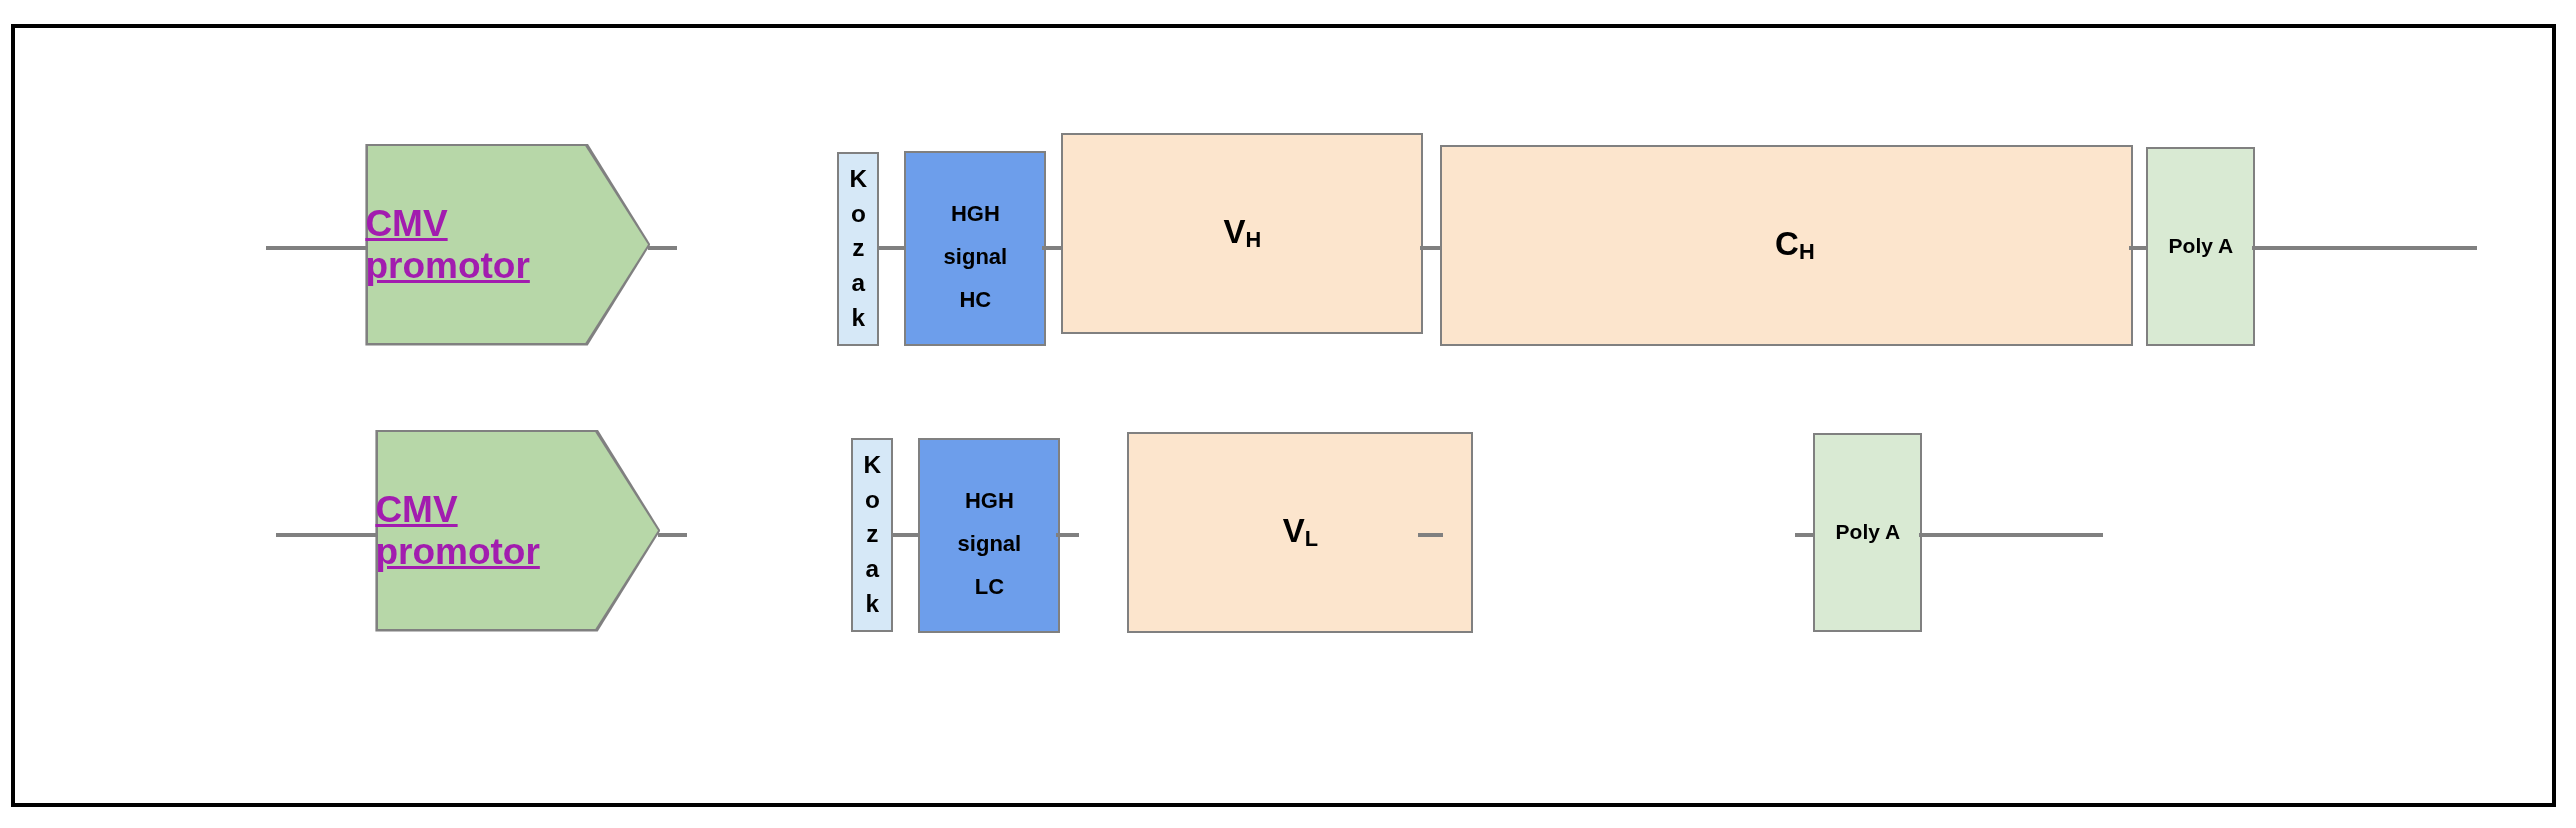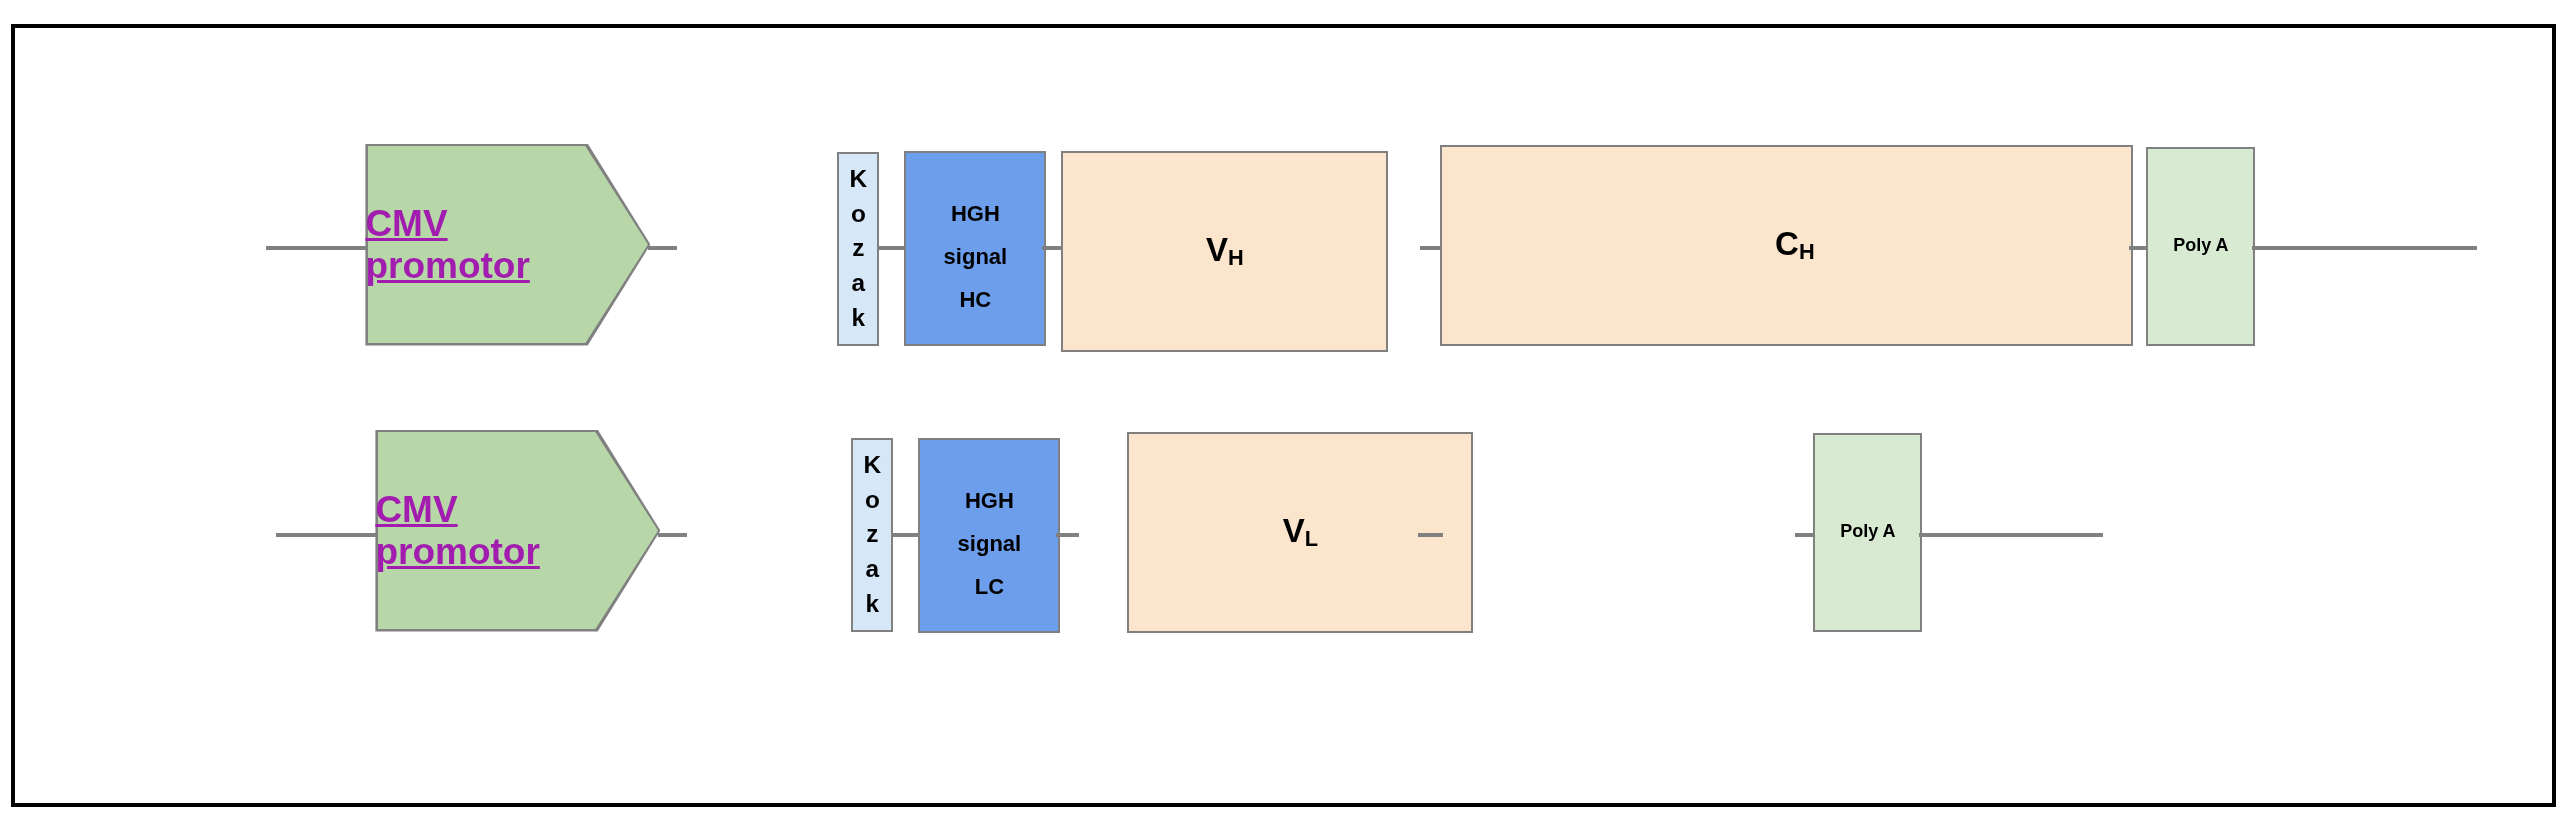--- a/index.html
+++ b/index.html
@@ -118,21 +118,21 @@
   }
 
   .feature.region {
     background: #fce5cd;
     font-size: 33px;
     font-weight: bold;
   }
 
   .feature.polya {
     background: #d9ead3;
-    font-size: 18px;
+    font-size: 21px;
     font-weight: bold;
   }
 
   sub {
     font-size: 0.66em;
     vertical-align: -0.18em;
     font-weight: bold;
   }
 
   .multi-line span { display: block; margin-top: 17px; }
@@ -170,21 +170,21 @@
       <div class="feature signal multi-line" style="left:889px; top:123px; width:142px; height:195px;">
         <div>
           <span>HGH</span>
           <span>signal</span>
           <span>HC</span>
         </div>
       </div>
 
       <div class="line" style="left:1027px; top:218px; width:23px;"></div>
 
-      <div class="feature region" style="left:1046px; top:123px; width:327px; height:201px;">
+      <div class="feature region" style="left:1046px; top:105px; width:362px; height:201px;">
         <div>
           <span>V</span><sub>H</sub>
         </div>
       </div>
 
       <div class="line" style="left:1405px; top:218px; width:24.4px;"></div>
 
       <div class="feature region" style="left:1425px; top:117px; width:693px; height:201px;padding-left:16px;">
         <div>
           <span>C</span><sub>H</sub>

